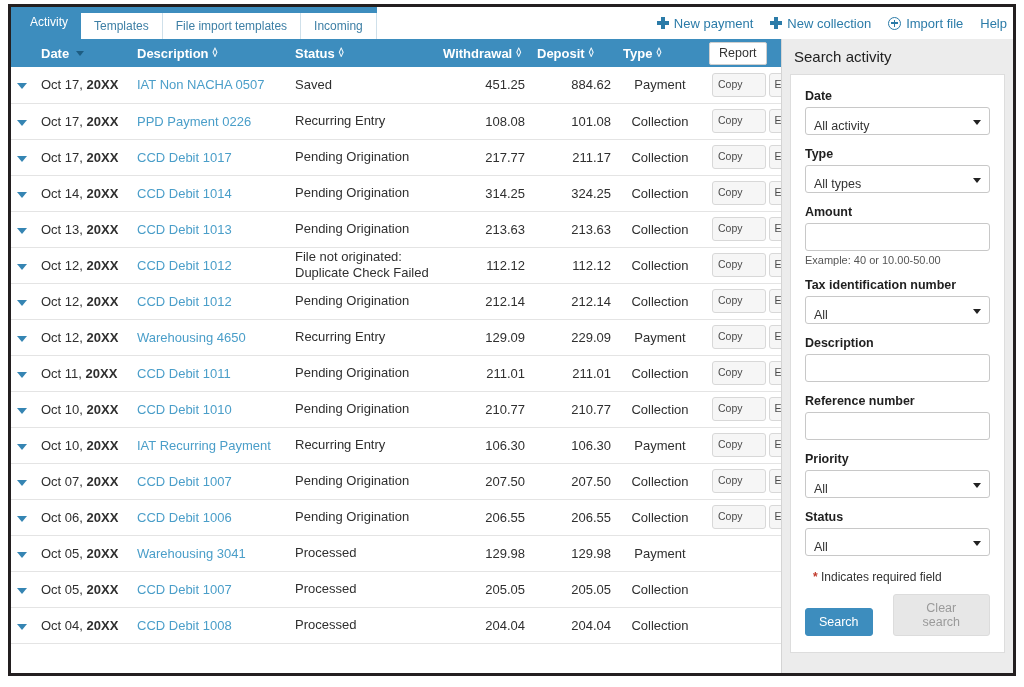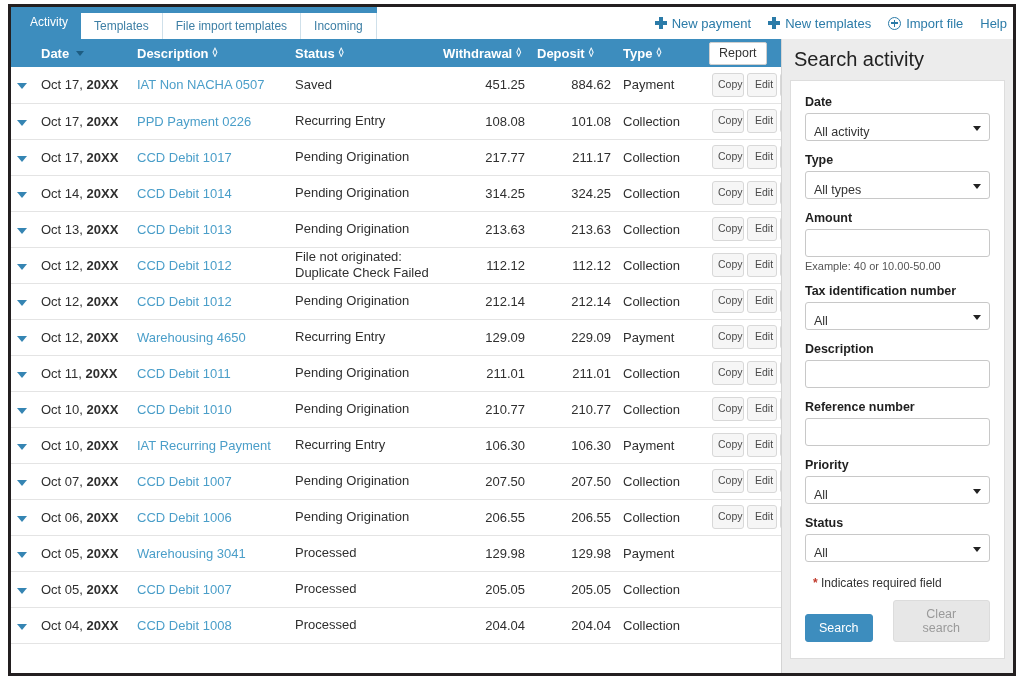--- a/index.html
+++ b/index.html
@@ -206,51 +206,51 @@
   td.chev { padding-left: 10px; }
   td.date { white-space: nowrap; color: #2f2f2f; }
   td.date b { font-weight: bold; }
   td.desc a {
     color: #4a9ec9;
     text-decoration: none;
     cursor: pointer;
   }
   td.status { color: #2f2f2f; line-height: 16px; }
   td.num { text-align: right; white-space: nowrap; }
-  td.type { text-align: left; white-space: nowrap; margin-left: 16px; }
+  td.type { text-align: center; white-space: nowrap; margin-left: 16px; }
   td.acts { text-align: right; padding-right: 8px; white-space: nowrap; }
   tr.tall td { height: 52px; }
 
   .chev-ico {
     display: inline-block;
     width: 0; height: 0;
     border-left: 5px solid transparent;
     border-right: 5px solid transparent;
     border-top: 6px solid #3585b3;
     cursor: pointer;
   }
 
   .mini-btn {
     display: inline-block;
     background: #f6f6f6;
     border: 1px solid #d8d8d8;
     border-radius: 3px;
     color: #4a4a4a;
     font-size: 10.5px;
     line-height: 1;
-    padding: 5px 0 6px 5px;
+    padding: 5px 22px 6px 5px;
     margin-left: 3px;
     cursor: pointer;
     min-width: 30px;
     text-align: center;
   }
 
   
   .panel-title {
-    font-size: 20px;
+    font-size: 15px;
     color: #222222;
     padding: 2px 0 9px 4px;
     font-weight: normal;
   }
   .panel-card {
     background: #ffffff;
     border: 1px solid #dddddd;
     padding: 14px 14px 16px 14px;
     min-height: 575px;
   }
@@ -350,21 +350,21 @@
           <div class="tab-filler"></div>
         </div>
         <div class="topbar-spacer"></div>
         <div class="actions">
           <div class="action">
             <span class="plus-ico"></span>
             <span>New payment</span>
           </div>
           <div class="action">
             <span class="plus-ico"></span>
-            <span>New templates</span>
+            <span>New collection</span>
           </div>
           <div class="action">
             <span class="circplus-ico"></span>
             <span>Import file</span>
           </div>
           <div class="action">
             <span>Help</span>
           </div>
         </div>
       </div>

